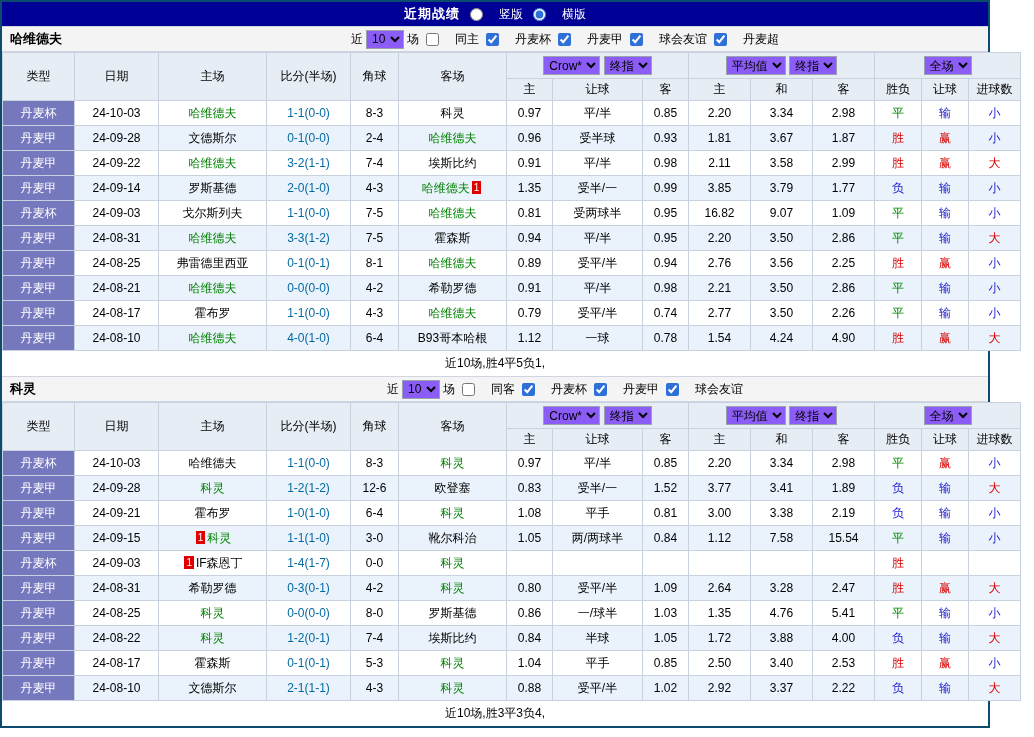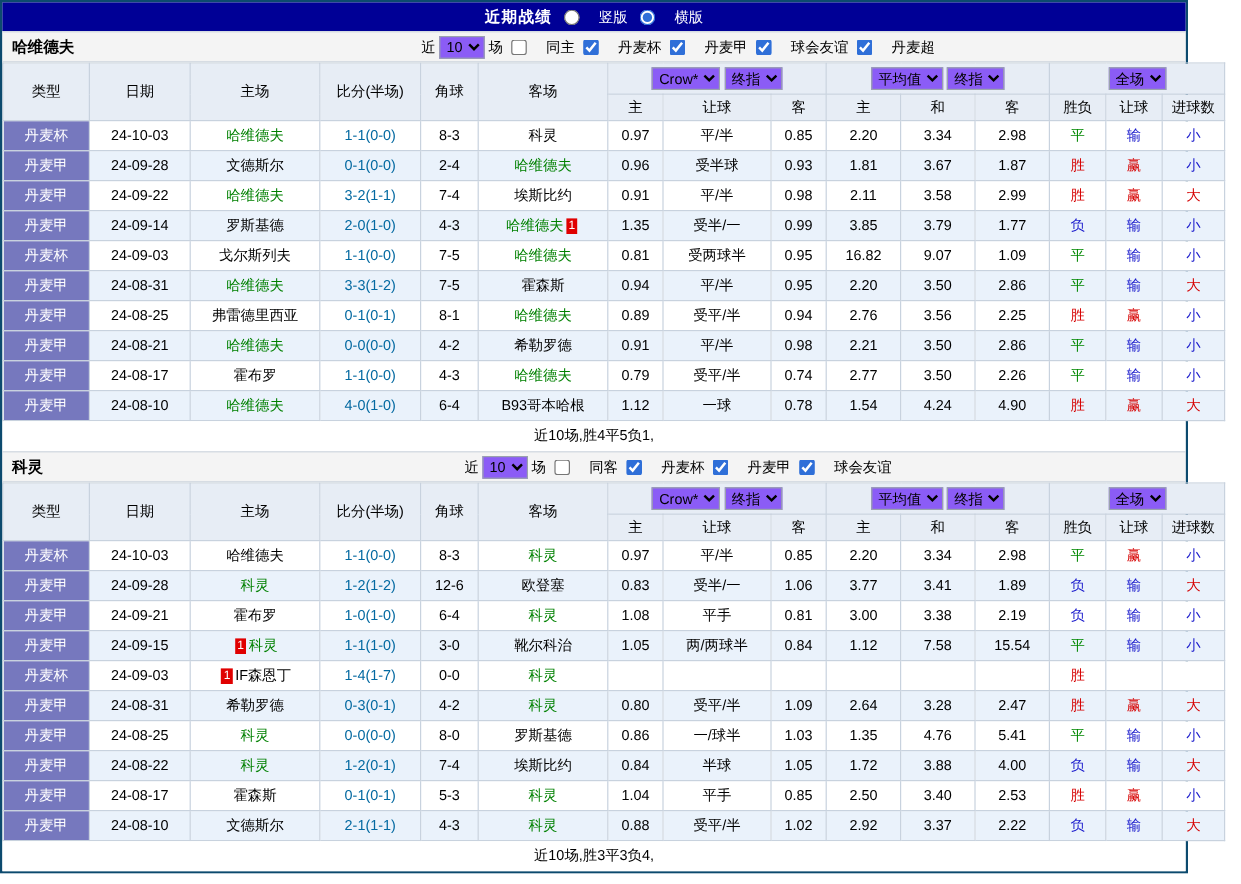--- a/index.html
+++ b/index.html
@@ -447,21 +447,21 @@
           </tr>
           <tr class="even">
             <td class="type-cell">丹麦甲</td>
             <td>24-09-28</td>
             <td><span class="team focal">科灵</span></td>
             <td class="score">1-2(1-2)</td>
             <td>12-6</td>
             <td><span class="team">欧登塞</span></td>
             <td>0.83</td>
             <td>受半/一</td>
-            <td>1.06</td>
+            <td>1.52</td>
             <td>3.77</td>
             <td>3.41</td>
             <td>1.89</td>
             <td class="res-lose">负</td>
             <td class="res-lose">输</td>
             <td class="res-win">大</td>
           </tr>
           <tr class="odd">
             <td class="type-cell">丹麦甲</td>
             <td>24-09-21</td>

